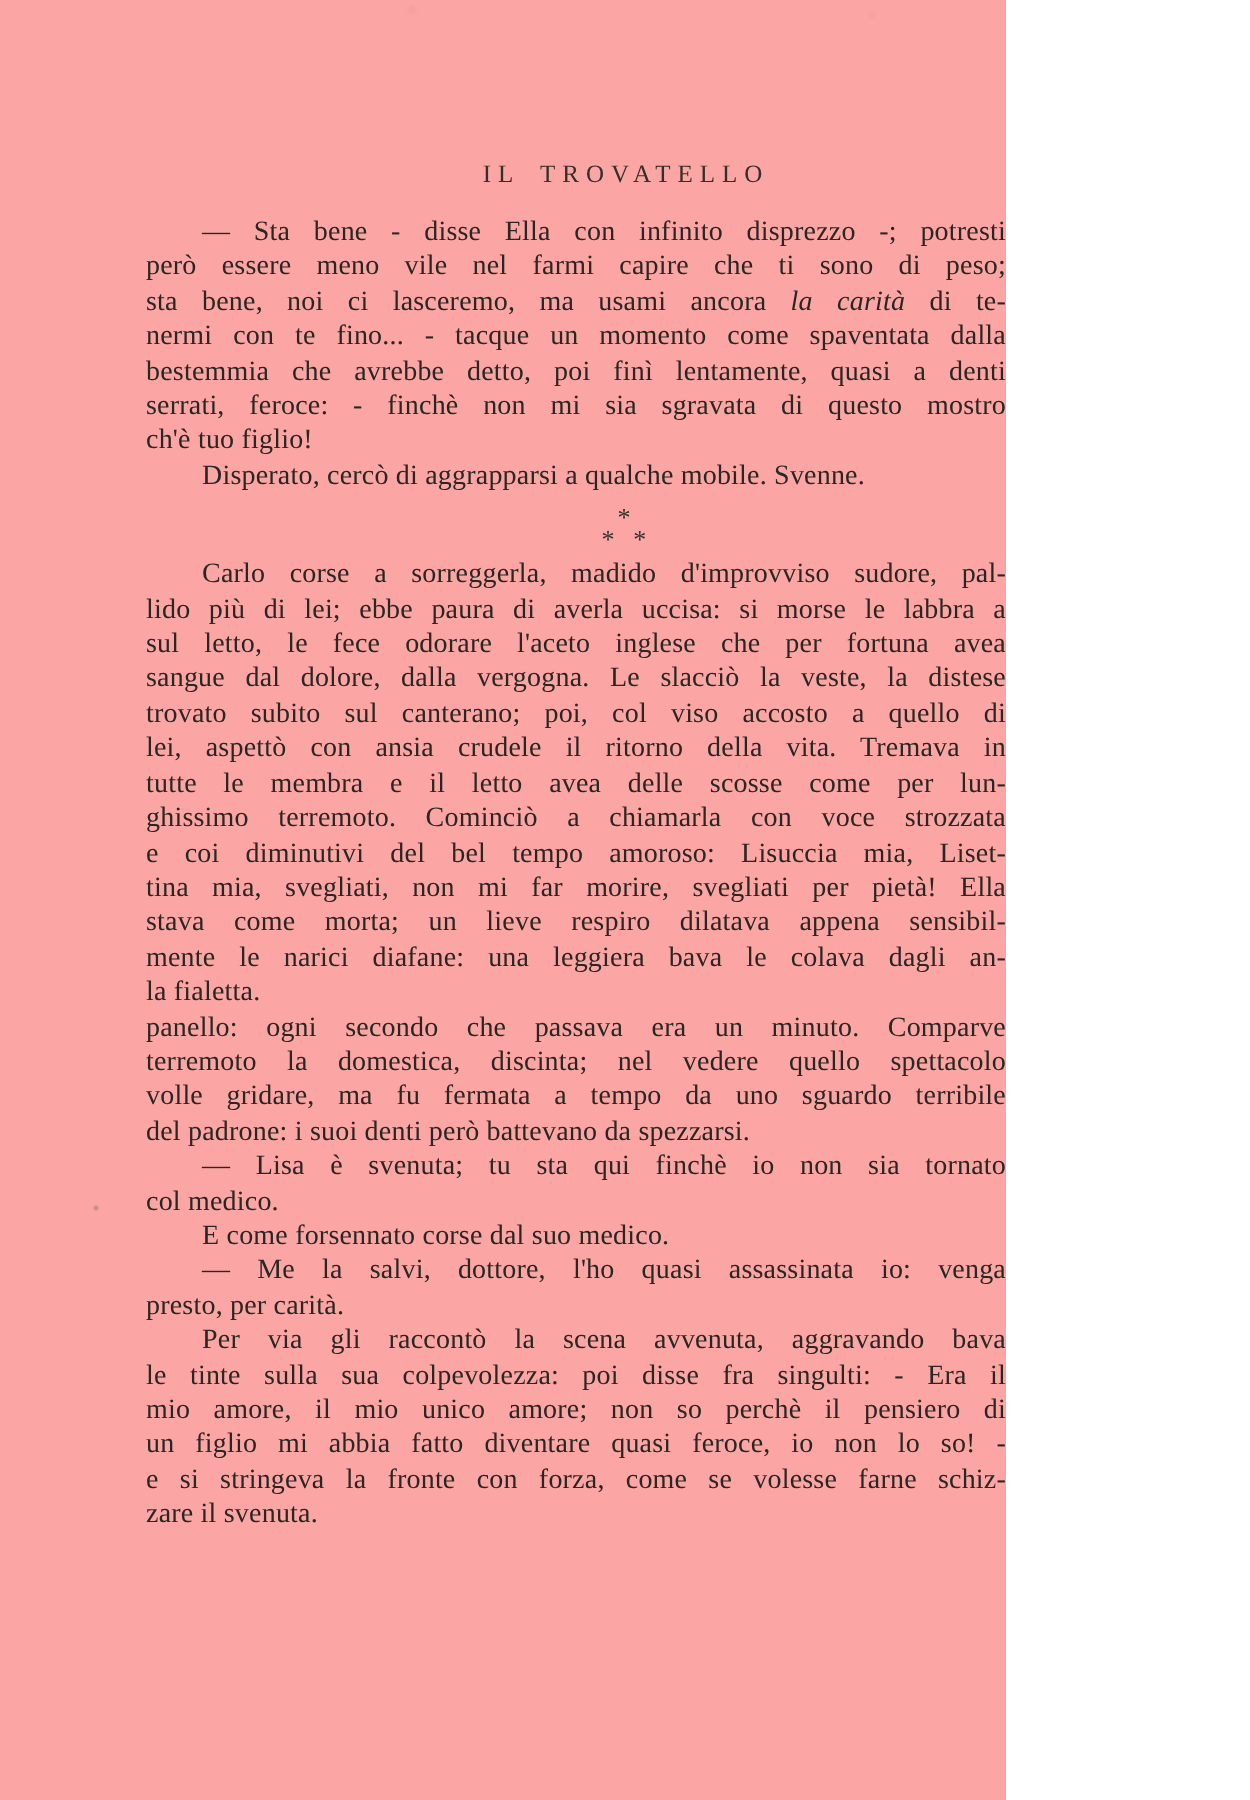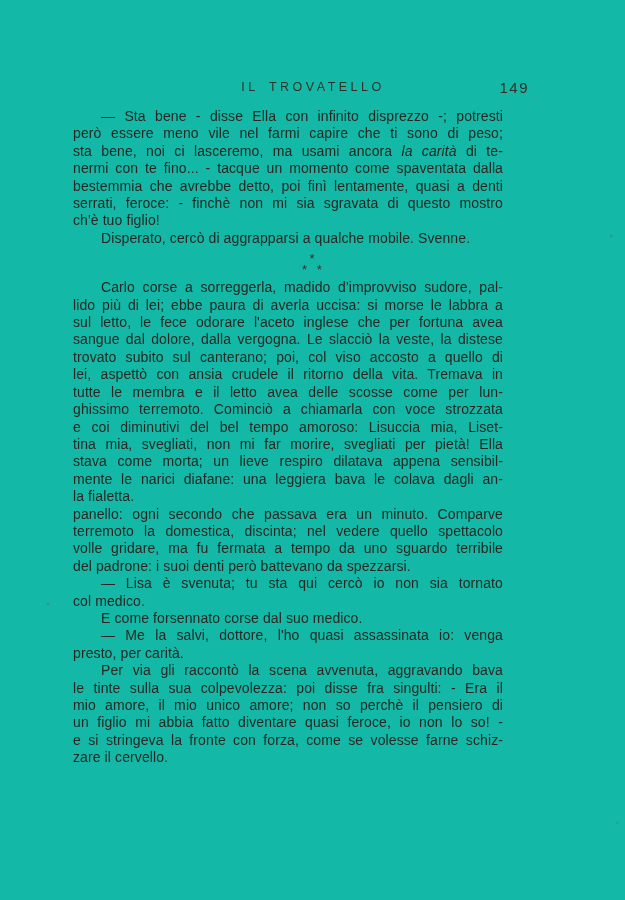--- a/index.html
+++ b/index.html
@@ -1,22 +1,22 @@
 <!DOCTYPE html>
 <html><head>
 <meta charset="utf-8">
 <style>
   html, body { margin: 0; padding: 0; }
   .page {
     position: relative;
-    width: 625px;
+    width: 503px;
     height: 900px;
-    background: #14b8a6;
+    background: #fca5a5;
     overflow: hidden;
-    font-family: Liberation Sans, sans-serif;
+    font-family: Liberation Serif, serif;
     color: #2a2722;
   }
   
   .specks {
     position: absolute;
     top: 0; left: 0;
     width: 2px; height: 2px;
     background: transparent;
     box-shadow:
       610px 235px 1px rgba(95,90,82,0.45),
@@ -127,32 +127,32 @@
         <div class="line">mente le narici diafane: una leggiera bava le colava dagli an-</div>
         <div class="line last">la fialetta.</div>
       </div>
       <div class="para">
         <div class="line">panello: ogni secondo che passava era un minuto. Comparve</div>
         <div class="line">terremoto la domestica, discinta; nel vedere quello spettacolo</div>
         <div class="line">volle gridare, ma fu fermata a tempo da uno sguardo terribile</div>
         <div class="line last">del padrone: i suoi denti però battevano da spezzarsi.</div>
       </div>
       <div class="para">
-        <div class="line first">— Lisa è svenuta; tu sta qui cercò io non sia tornato</div>
+        <div class="line first">— Lisa è svenuta; tu sta qui finchè io non sia tornato</div>
         <div class="line last">col medico.</div>
       </div>
       <div class="para">
         <div class="line first last">E come forsennato corse dal suo medico.</div>
       </div>
       <div class="para">
         <div class="line first">— Me la salvi, dottore, l'ho quasi assassinata io: venga</div>
         <div class="line last">presto, per carità.</div>
       </div>
       <div class="para">
         <div class="line first">Per via gli raccontò la scena avvenuta, aggravando bava</div>
         <div class="line">le tinte sulla sua colpevolezza: poi disse fra singulti: - Era il</div>
         <div class="line">mio amore, il mio unico amore; non so perchè il pensiero di</div>
         <div class="line">un figlio mi abbia fatto diventare quasi feroce, io non lo so! -</div>
         <div class="line">e si stringeva la fronte con forza, come se volesse farne schiz-</div>
-        <div class="line last">zare il cervello.</div>
+        <div class="line last">zare il svenuta.</div>
       </div>
     </div>
 </div>
 
 </body></html>

